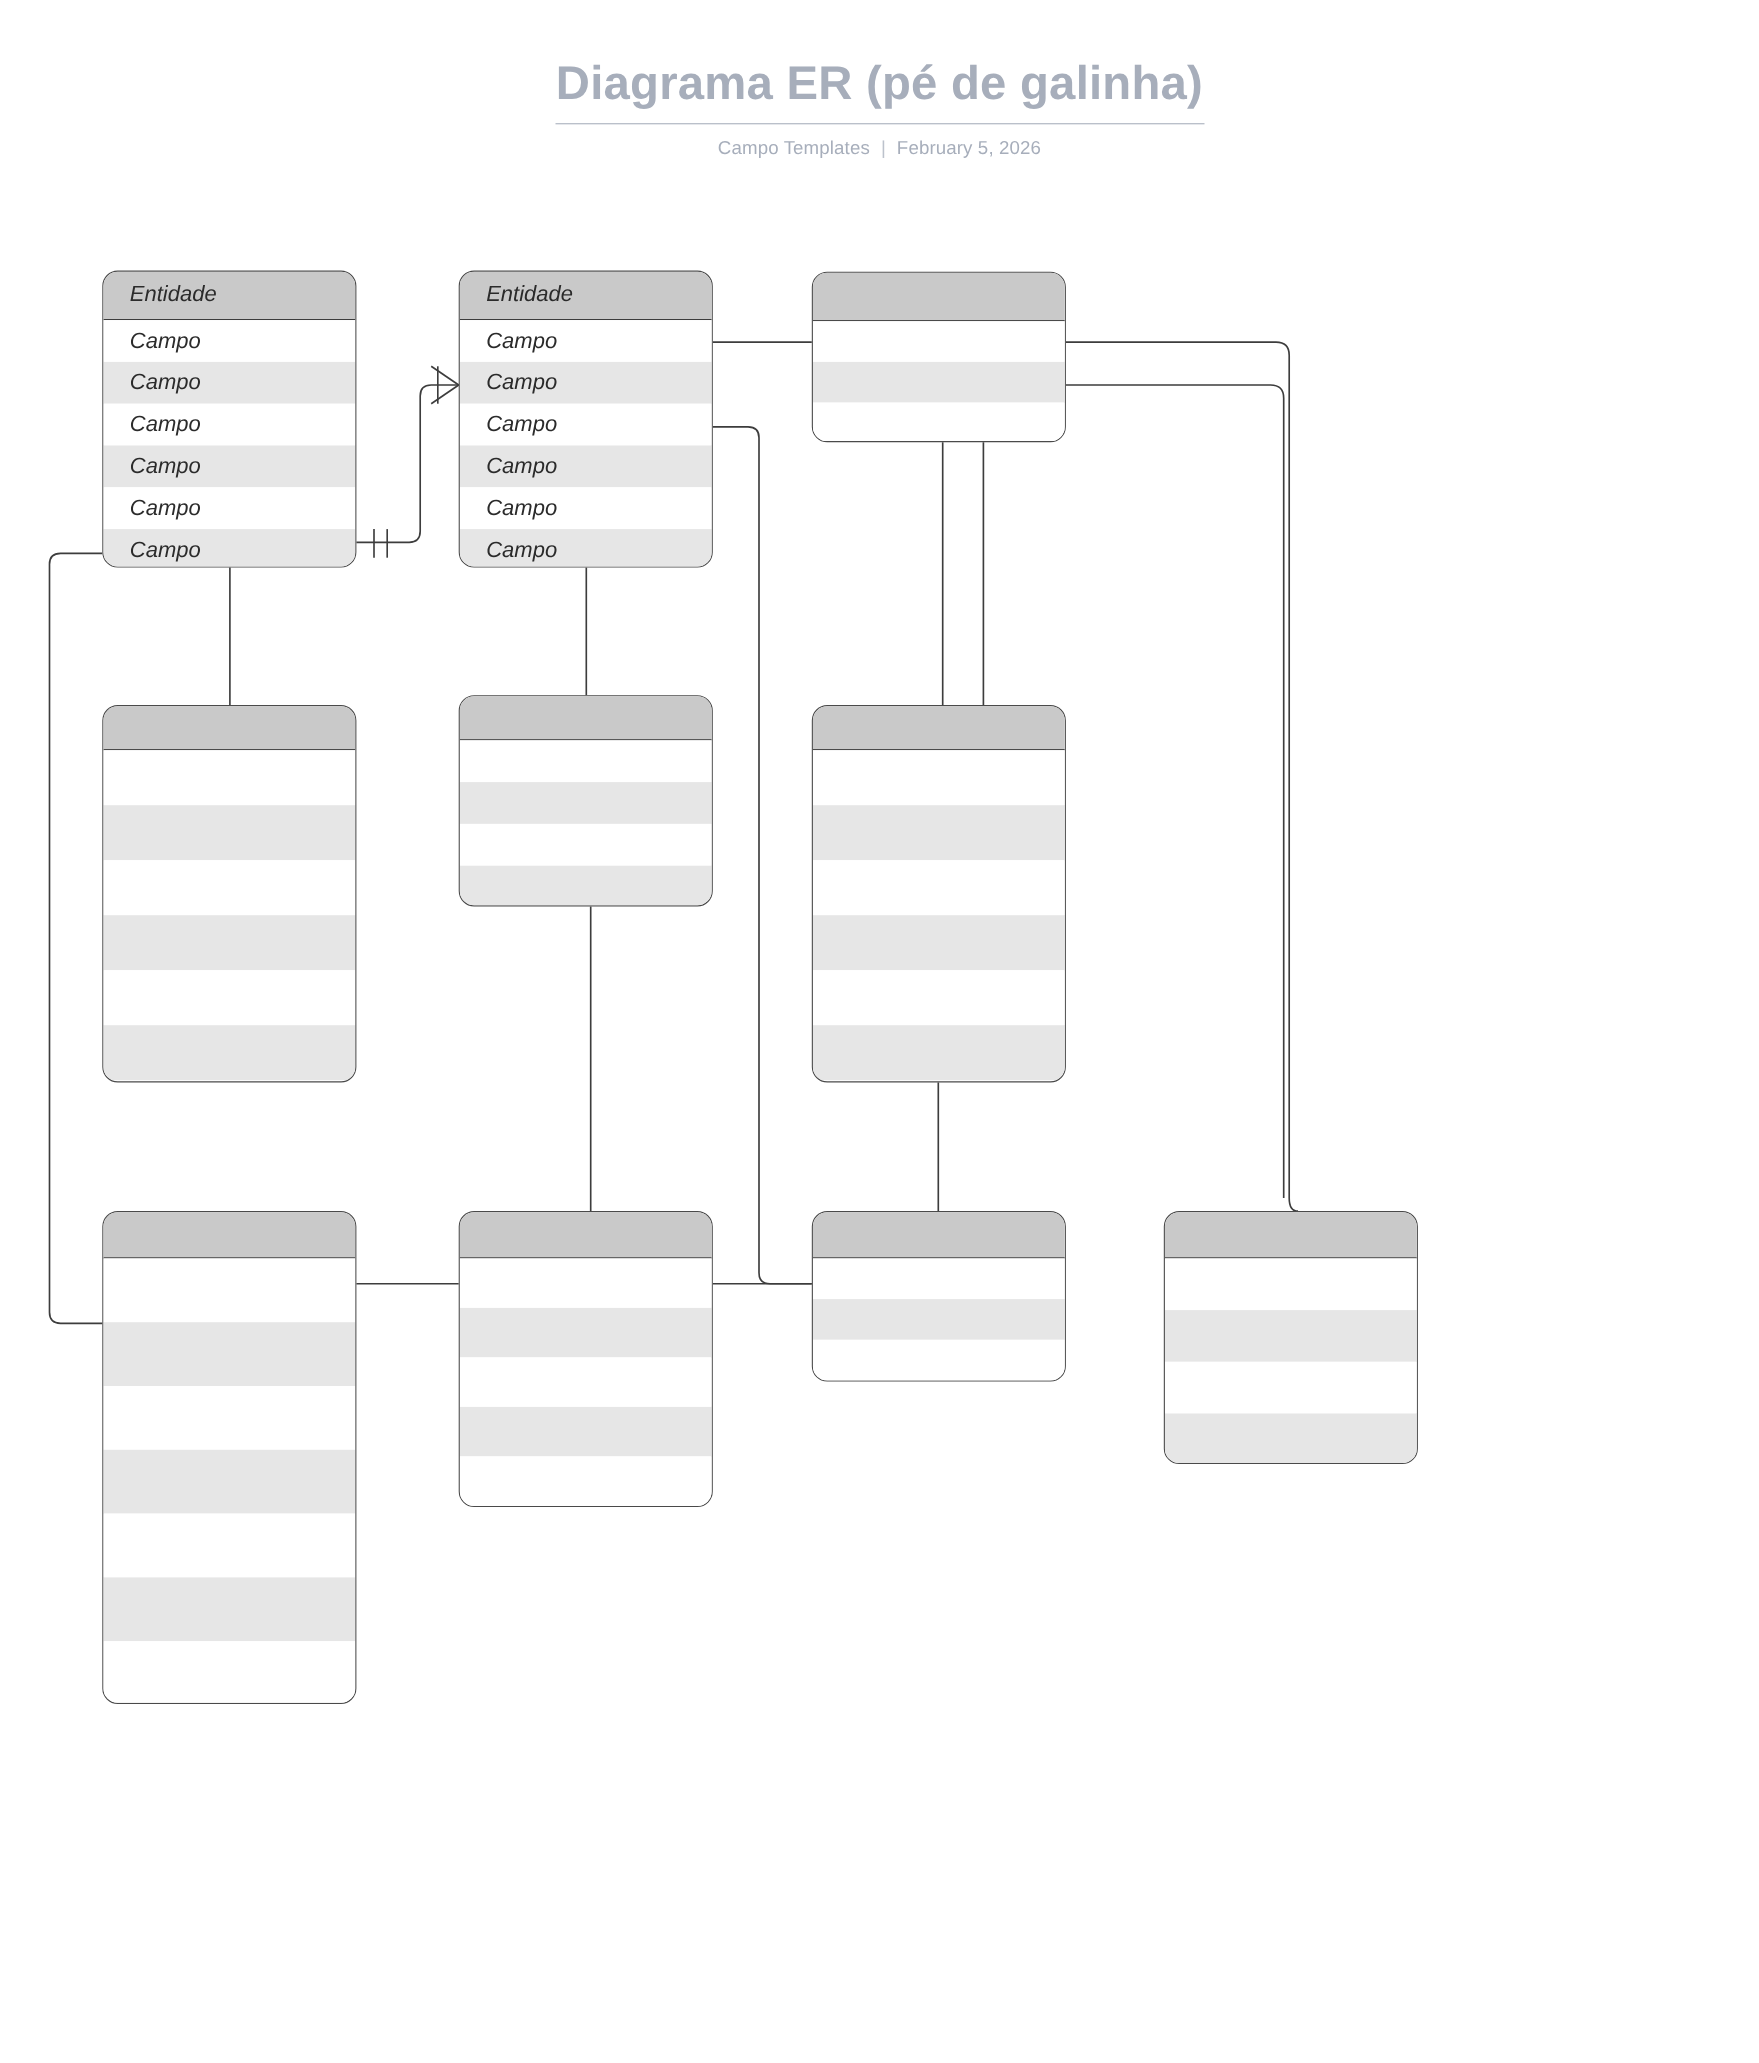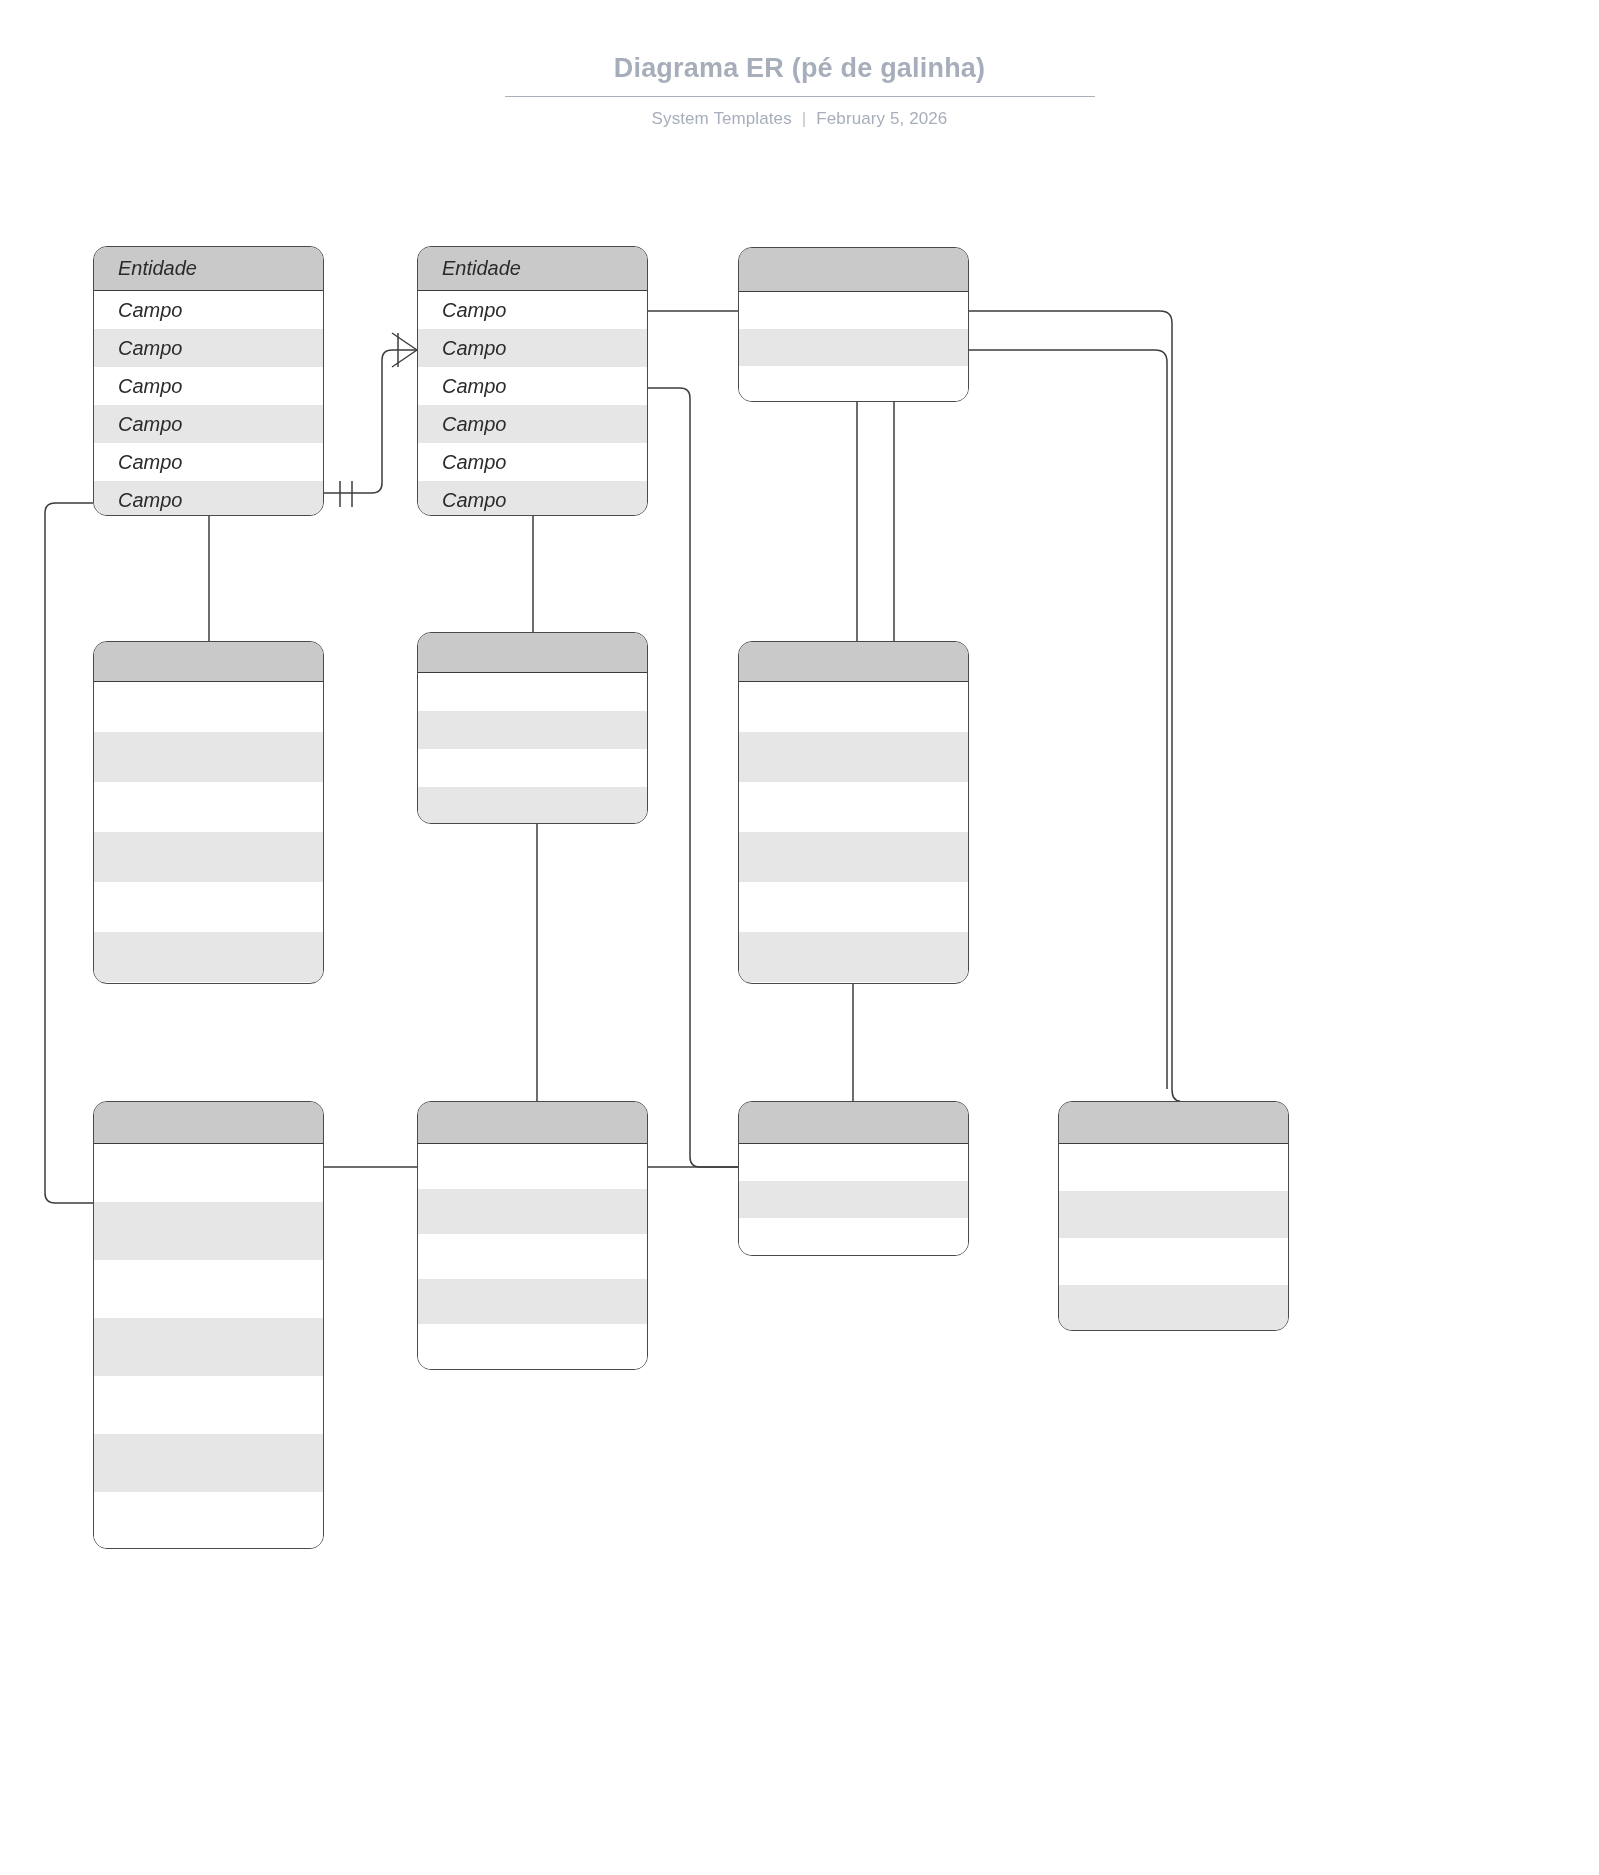--- a/index.html
+++ b/index.html
@@ -8,21 +8,21 @@
     background:#ffffff;
     font-family:"Liberation Sans", sans-serif;
     overflow:hidden;
     position:relative;
   }
   #canvas{position:absolute;left:0;top:0;width:1599px;height:1875px;}
 
   
   .doc-header{position:absolute;left:0;top:0;width:1599px;text-align:center;}
   .doc-title{
-    font-size:27px;font-weight:bold;color:#a7aebb;
+    font-size:43px;font-weight:bold;color:#a7aebb;
     letter-spacing:.2px;line-height:1;
     padding-top:55px;
   }
   .title-rule{
     width:590px;height:1px;background:#aab1bd;
     margin:14px auto 0 auto;
   }
   .doc-sub{
     margin-top:12px;font-size:17px;color:#a7aebb;letter-spacing:.1px;
   }
@@ -66,21 +66,21 @@
 </style>
 </head>
 <body>
 
 <div id="canvas">
 
   <div class="doc-header">
     <div class="doc-title">Diagrama ER (pé de galinha)</div>
     <div class="title-rule"></div>
     <div class="doc-sub">
-      <span>System Templates</span><span class="sep">|</span><span>February 5, 2026</span>
+      <span>Campo Templates</span><span class="sep">|</span><span>February 5, 2026</span>
     </div>
   </div>
 
   <svg id="links" viewBox="0 0 1599 1875">
 
       entity-2 : one-and-only-one  to  many --&gt;
     
     <g>
       <path d="M324,493 L372,493 Q382,493 382,483 L382,360 Q382,350 392,350 L417,350"></path>
 

